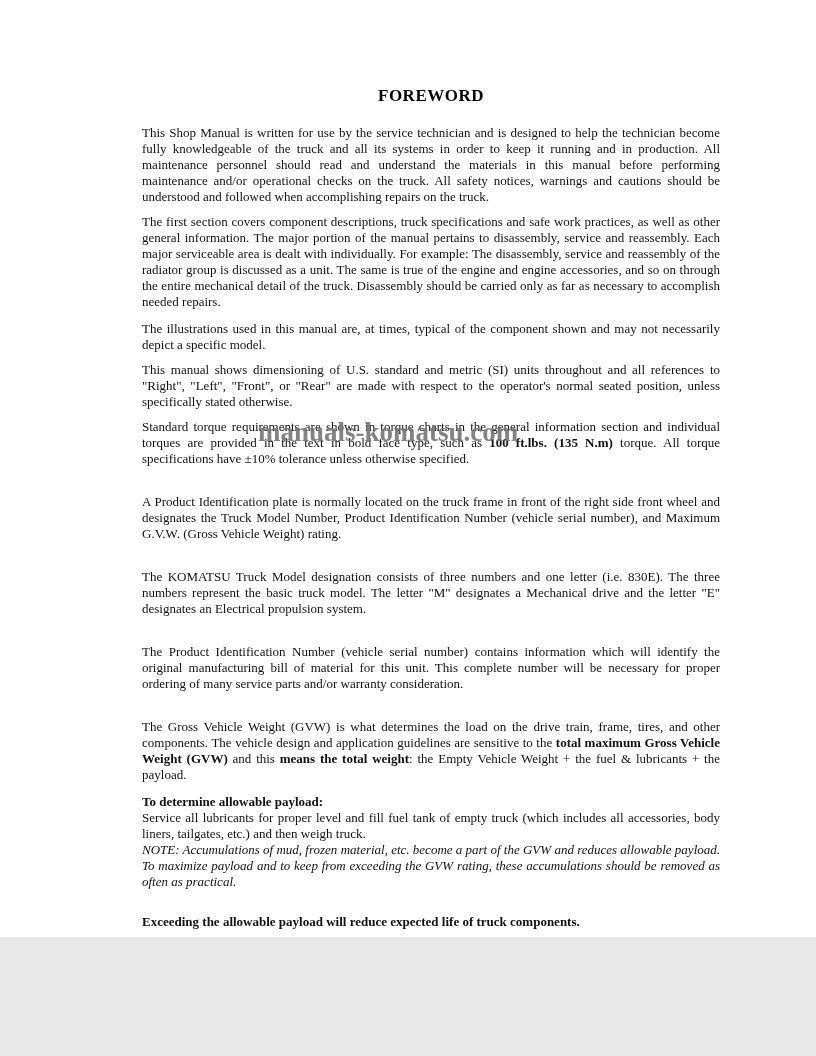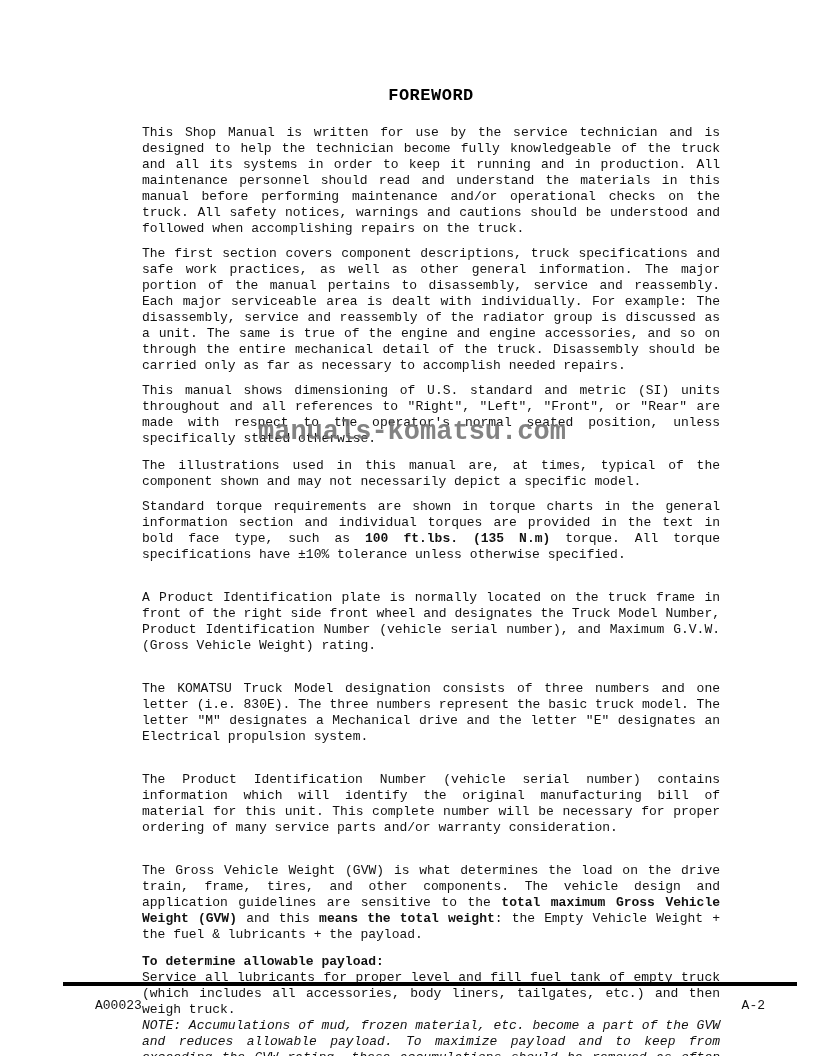--- a/index.html
+++ b/index.html
@@ -1,23 +1,23 @@
 <!DOCTYPE html>
 <html><head>
 <meta charset="utf-8">
 <style>
   * { margin: 0; padding: 0; box-sizing: border-box; }
   html, body { background: #e8e8e8; }
   .page {
     position: relative;
     width: 816px;
-    height: 1056px;
+    height: 937px;
     margin: 0 auto;
     background: #ffffff;
-    font-family: Liberation Mono, monospace;
+    font-family: Liberation Serif, serif;
     color: #111;
     overflow: hidden;
   }
   .doc-title {
     position: absolute;
     top: 86px;
     left: 142px;
     width: 578px;
     text-align: center;
     font-size: 17px;
@@ -82,40 +82,41 @@
   <div class="doc-title">FOREWORD</div>
 
   <div class="watermark">manuals-komatsu.com</div>
 
   <div class="body-col">
 
     <p class="para">This Shop Manual is written for use by the service technician and is designed to help the technician become fully knowledgeable of the truck and all its systems in order to keep it running and in production. All maintenance personnel should read and understand the materials in this manual before performing maintenance and/or operational checks on the truck. All safety notices, warnings and cautions should be understood and followed when accomplishing repairs on the truck.</p>
 
     <p class="para">The first section covers component descriptions, truck specifications and safe work practices, as well as other general information. The major portion of the manual pertains to disassembly, service and reassembly. Each major serviceable area is dealt with individually. For example: The disassembly, service and reassembly of the radiator group is discussed as a unit. The same is true of the engine and engine accessories, and so on through the entire mechanical detail of the truck. Disassembly should be carried only as far as necessary to accomplish needed repairs.</p>
 
+    <p class="para gap-md">The illustrations used in this manual are, at times, typical of the component shown and may not necessarily depict a specific model.</p>
+
     <p class="para">This manual shows dimensioning of U.S. standard and metric (SI) units throughout and all references to "Right", "Left", "Front", or "Rear" are made with respect to the operator's normal seated position, unless specifically stated otherwise.</p>
-
-    <p class="para gap-md">The illustrations used in this manual are, at times, typical of the component shown and may not necessarily depict a specific model.</p>
 
     <p class="para"><span>Standard torque requirements are shown in torque charts in the general information section and individual torques are provided in the text in bold face type, such as </span><span class="bold">100 ft.lbs. (135 N.m)</span><span> torque. All torque specifications have ±10% tolerance unless otherwise specified.</span></p>
 
     <p class="para gap-lg">A Product Identification plate is normally located on the truck frame in front of the right side front wheel and designates the Truck Model Number, Product Identification Number (vehicle serial number), and Maximum G.V.W. (Gross Vehicle Weight) rating.</p>
 
     <p class="para gap-lg">The KOMATSU Truck Model designation consists of three numbers and one letter (i.e. 830E). The three numbers represent the basic truck model. The letter "M" designates a Mechanical drive and the letter "E" designates an Electrical propulsion system.</p>
 
     <p class="para gap-lg">The Product Identification Number (vehicle serial number) contains information which will identify the original manufacturing bill of material for this unit. This complete number will be necessary for proper ordering of many service parts and/or warranty consideration.</p>
 
     <p class="para gap-lg"><span>The Gross Vehicle Weight (GVW) is what determines the load on the drive train, frame, tires, and other components. The vehicle design and application guidelines are sensitive to the </span><span class="bold">total maximum Gross Vehicle Weight (GVW)</span><span> and this </span><span class="bold">means the total weight</span><span>: the Empty Vehicle Weight + the fuel &amp; lubricants + the payload.</span></p>
 
     <div class="payload-block">
       <div class="bold">To determine allowable payload:</div>
       <div>Service all lubricants for proper level and fill fuel tank of empty truck (which includes all accessories, body liners, tailgates, etc.) and then weigh truck.</div>
       <div class="italic">NOTE: Accumulations of mud, frozen material, etc. become a part of the GVW and reduces allowable payload. To maximize payload and to keep from exceeding the GVW rating, these accumulations should be removed as often as practical.</div>
     </div>
 
+    <p class="warning-line">Exceeding the allowable payload will reduce expected life of truck components.</p>
 
   </div>
 
   <div class="footer-rule"></div>
 
   <div class="footer-row">
     <span class="footer-left">A00023</span>
     <span class="footer-right">A-2</span>
   </div>
 

